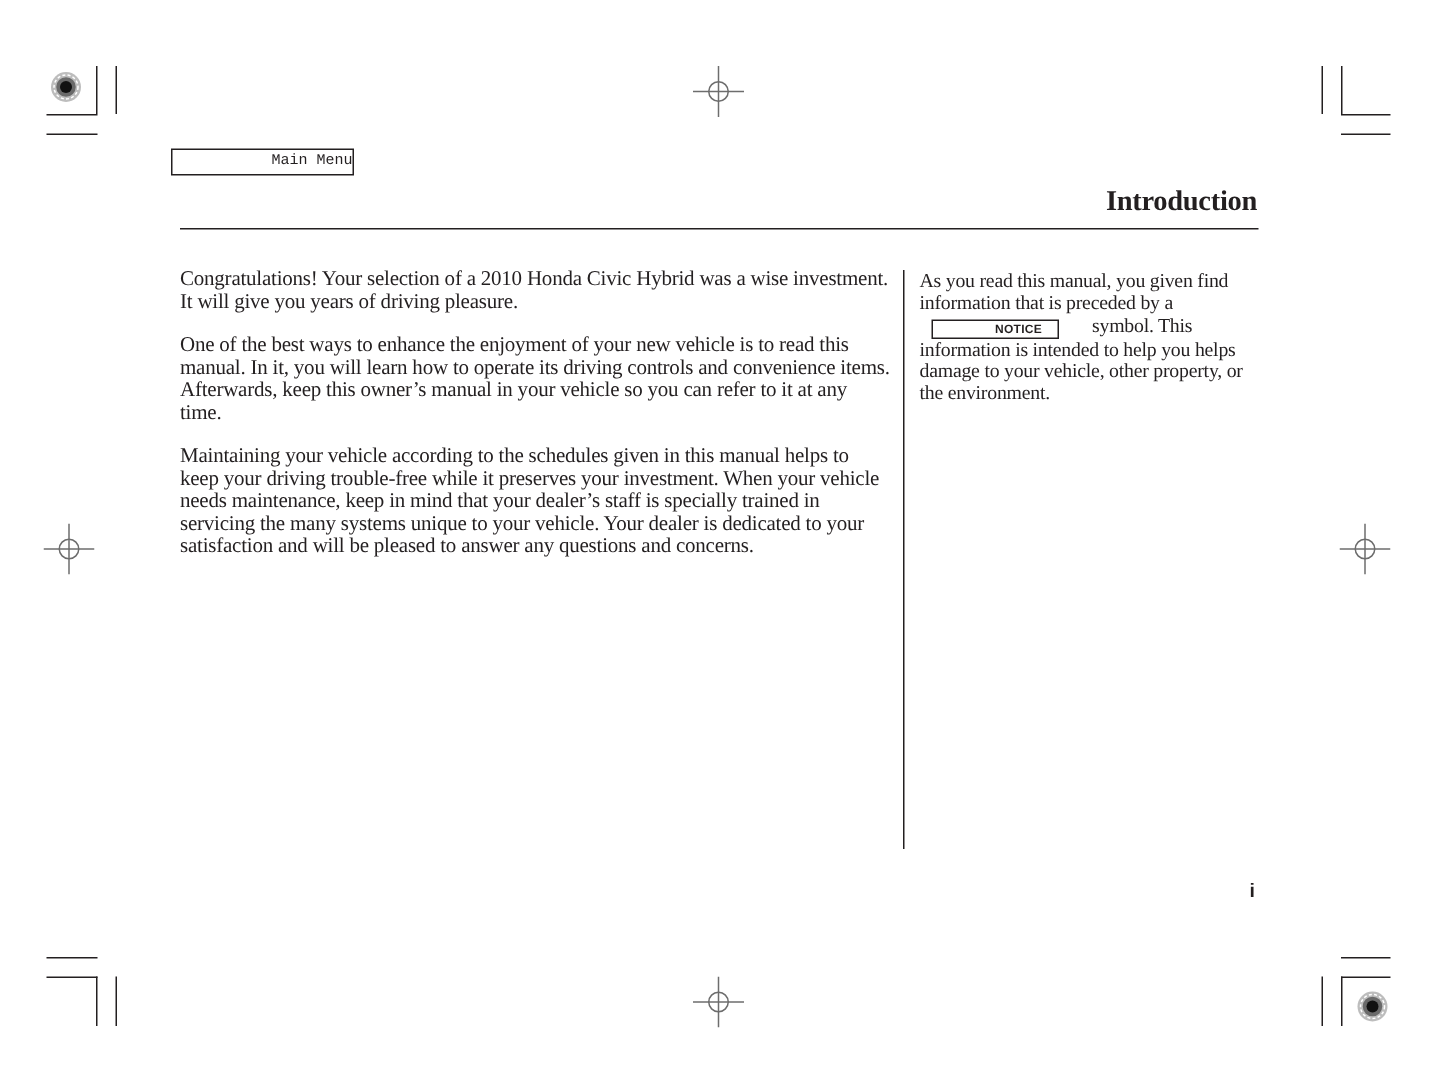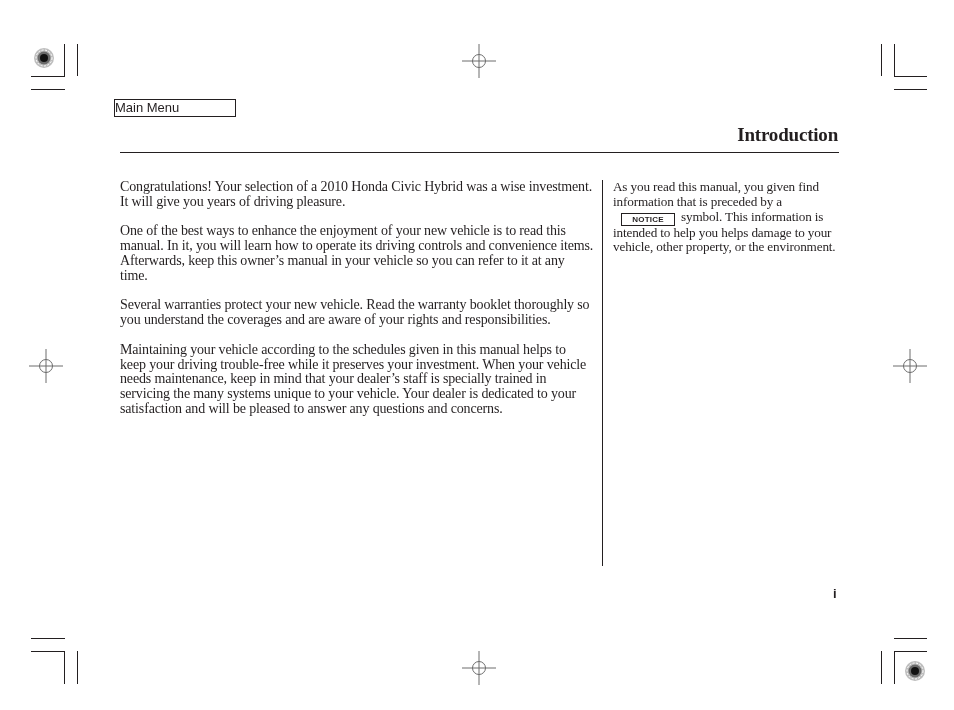--- a/index.html
+++ b/index.html
@@ -28,24 +28,24 @@
     .dens { position: absolute; width: 22px; height: 22px; }
 
     .main-menu {
       position: absolute;
       left: 114px;
       top: 99px;
       width: 120px;
       height: 16px;
       border: 1px solid #231f20;
       background: #ffffff;
-      font-family: Liberation Sans, sans-serif;
-      font-size: 13px;
+      font-family: Liberation Mono, monospace;
+      font-size: 10px;
       line-height: 16px;
-      text-align: left;
+      text-align: right;
       color: #231f20;
       cursor: pointer;
     }
 
     .page-title {
       position: absolute;
       right: 116px;
       top: 124px;
       font-family: "Liberation Serif", "DejaVu Serif", serif;
       font-weight: bold;
@@ -96,27 +96,28 @@
       letter-spacing: -0.15px;
     }
     .col-right p { margin: 0; }
 
     .notice-badge {
       display: inline-block;
       vertical-align: -1px;
       width: 52px;
       height: 11px;
       border: 1px solid #231f20;
-      margin: 0 6px 0 8px;
+      margin: 0 22px 0 8px;
       font-family: "Liberation Sans", "DejaVu Sans", sans-serif;
       font-weight: bold;
       font-size: 8px;
       line-height: 11px;
       text-align: center;
       letter-spacing: 0.2px;
+      padding-left: 31px;
     }
 
     .page-number {
       position: absolute;
       left: 833px;
       top: 586px;
       font-family: "Liberation Sans", "DejaVu Sans", sans-serif;
       font-weight: bold;
       font-size: 13px;
       line-height: 16px;
@@ -199,21 +200,20 @@
 </div>
 
 <div class="main-menu">Main Menu</div>
 
 <div class="page-title">Introduction</div>
 <div class="title-rule"></div>
 
 <div class="col-left">
   <p>Congratulations! Your selection of a 2010 Honda Civic Hybrid was a wise investment. It will give you years of driving pleasure.</p>
   <p>One of the best ways to enhance the enjoyment of your new vehicle is to read this manual. In it, you will learn how to operate its driving controls and convenience items. Afterwards, keep this owner’s manual in your vehicle so you can refer to it at any time.</p>
-  <p>Several warranties protect your new vehicle. Read the warranty booklet thoroughly so you understand the coverages and are aware of your rights and responsibilities.</p>
   <p>Maintaining your vehicle according to the schedules given in this manual helps to keep your driving trouble-free while it preserves your investment. When your vehicle needs maintenance, keep in mind that your dealer’s staff is specially trained in servicing the many systems unique to your vehicle. Your dealer is dedicated to your satisfaction and will be pleased to answer any questions and concerns.</p>
 </div>
 
 <div class="col-divider"></div>
 
 <div class="col-right">
   <p><span>As you read this manual, you given find information that is preceded by a</span><span class="notice-badge">NOTICE</span><span>symbol. This information is intended to help you helps damage to your vehicle, other property, or the environment.</span></p>
 </div>
 
 <div class="page-number">i</div>

